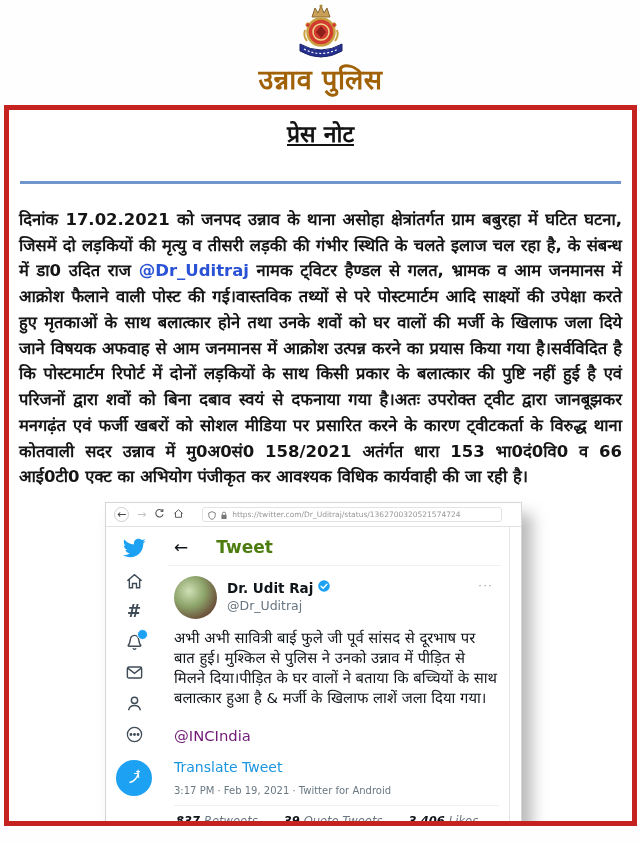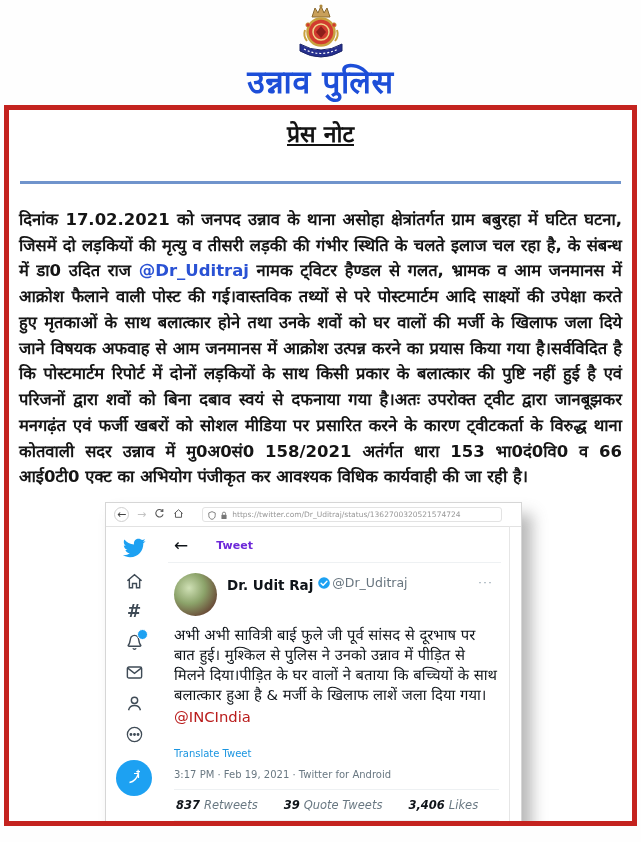--- a/index.html
+++ b/index.html
@@ -8,21 +8,21 @@
     background: #ffffff;
     font-family: "DejaVu Sans", "Liberation Sans", sans-serif;
   }
   .page { position: relative; width: 641px; height: 842px; overflow: hidden; background: #fefefe; }
 
   
   .letterhead { position: absolute; top: 0; left: 0; width: 100%; height: 104px; text-align: center; }
   .emblem { display: inline-block; margin-top: 3px; }
   .org-name {
     margin-top: 0px;
-    font-size: 32px; font-weight: 700; color: #1d4ed8;
+    font-size: 27px; font-weight: 700; color: #a16207;
     letter-spacing: 0.5px; line-height: 1.1;
   }
 
   
   .frame {
     position: absolute; left: 4px; top: 105px; width: 633px; height: 721px;
     border: 5px solid #c4231f; background: #ffffff;
     box-sizing: border-box; padding: 4px 8px; overflow: hidden;
   }
   .press-title {
@@ -81,38 +81,38 @@
     display: flex; align-items: center; justify-content: center; margin-top: 4px;
     border: none; cursor: pointer;
   }
 
   .main { flex: 1; padding: 4px 20px 8px 6px; min-width: 0; }
   .tweet-header {
     display: flex; align-items: center; gap: 28px;
     padding: 6px 0 8px 6px; border-bottom: 1px solid #eef1f3;
   }
   .back-arrow { font-size: 17px; color: #0f1419; line-height: 1; cursor: pointer; }
-  .tweet-header-label { font-size: 11px; font-weight: 700; color: #6d28d9; }
+  .tweet-header-label { font-size: 17px; font-weight: 700; color: #4d7c0f; }
 
   .tweet-body { padding: 10px 2px 0 6px; }
   .user-row { display: flex; align-items: flex-start; gap: 10px; }
   .avatar {
     width: 43px; height: 43px; border-radius: 50%;
     background: radial-gradient(circle at 35% 35%, #cfe0b5 0%, #8ca36a 40%, #6b4f3a 75%, #4a3526 100%);
     flex-shrink: 0;
   }
-  .name-col { display: flex; flex-direction: row; gap: 1px; padding-top: 2px; }
+  .name-col { display: flex; flex-direction: column; gap: 1px; padding-top: 2px; }
   .name-row { display: flex; align-items: center; gap: 4px; }
   .display-name { font-size: 13.5px; font-weight: 700; color: #0f1419; }
   .user-handle { font-size: 12.5px; color: #68757f; }
   .more-btn { margin-left: auto; color: #8899a6; font-size: 12px; letter-spacing: 1px; background: none; border: none; cursor: pointer; padding-top: 2px; }
 
   .tweet-text { margin-top: 9px; font-size: 14.8px; line-height: 1.36; color: #0f1419; }
-  .mention { display: inline-block; margin-top: 2px; font-size: 14.8px; color: #b91c1c; text-decoration: none; cursor: pointer; }
-  .translate { display: block; margin-top: 22px; font-size: 10px; color: #1b95e0; text-decoration: none; cursor: pointer; }
+  .mention { display: inline-block; margin-top: 18px; font-size: 14.8px; color: #701a75; text-decoration: none; cursor: pointer; }
+  .translate { display: block; margin-top: 14px; font-size: 14px; color: #1b95e0; text-decoration: none; cursor: pointer; }
   .timestamp { margin-top: 10px; padding-bottom: 9px; font-size: 10px; color: #697882; border-bottom: 1px solid #eef1f3; }
 
   .stats-row { display: flex; gap: 26px; padding: 8px 0 8px 2px; border-bottom: 1px solid #eef1f3; font-size: 11.5px; font-style: italic; }
   .stat { display: flex; gap: 4px; align-items: baseline; cursor: pointer; }
   .stat-count { font-weight: 700; color: #0f1419; }
   .stat-label { color: #697882; }
 
   .scrollbar-line { position: absolute; top: 23px; bottom: 0; right: 11px; width: 1px; background: #e6e6e6; }
 </style>
 </head>

